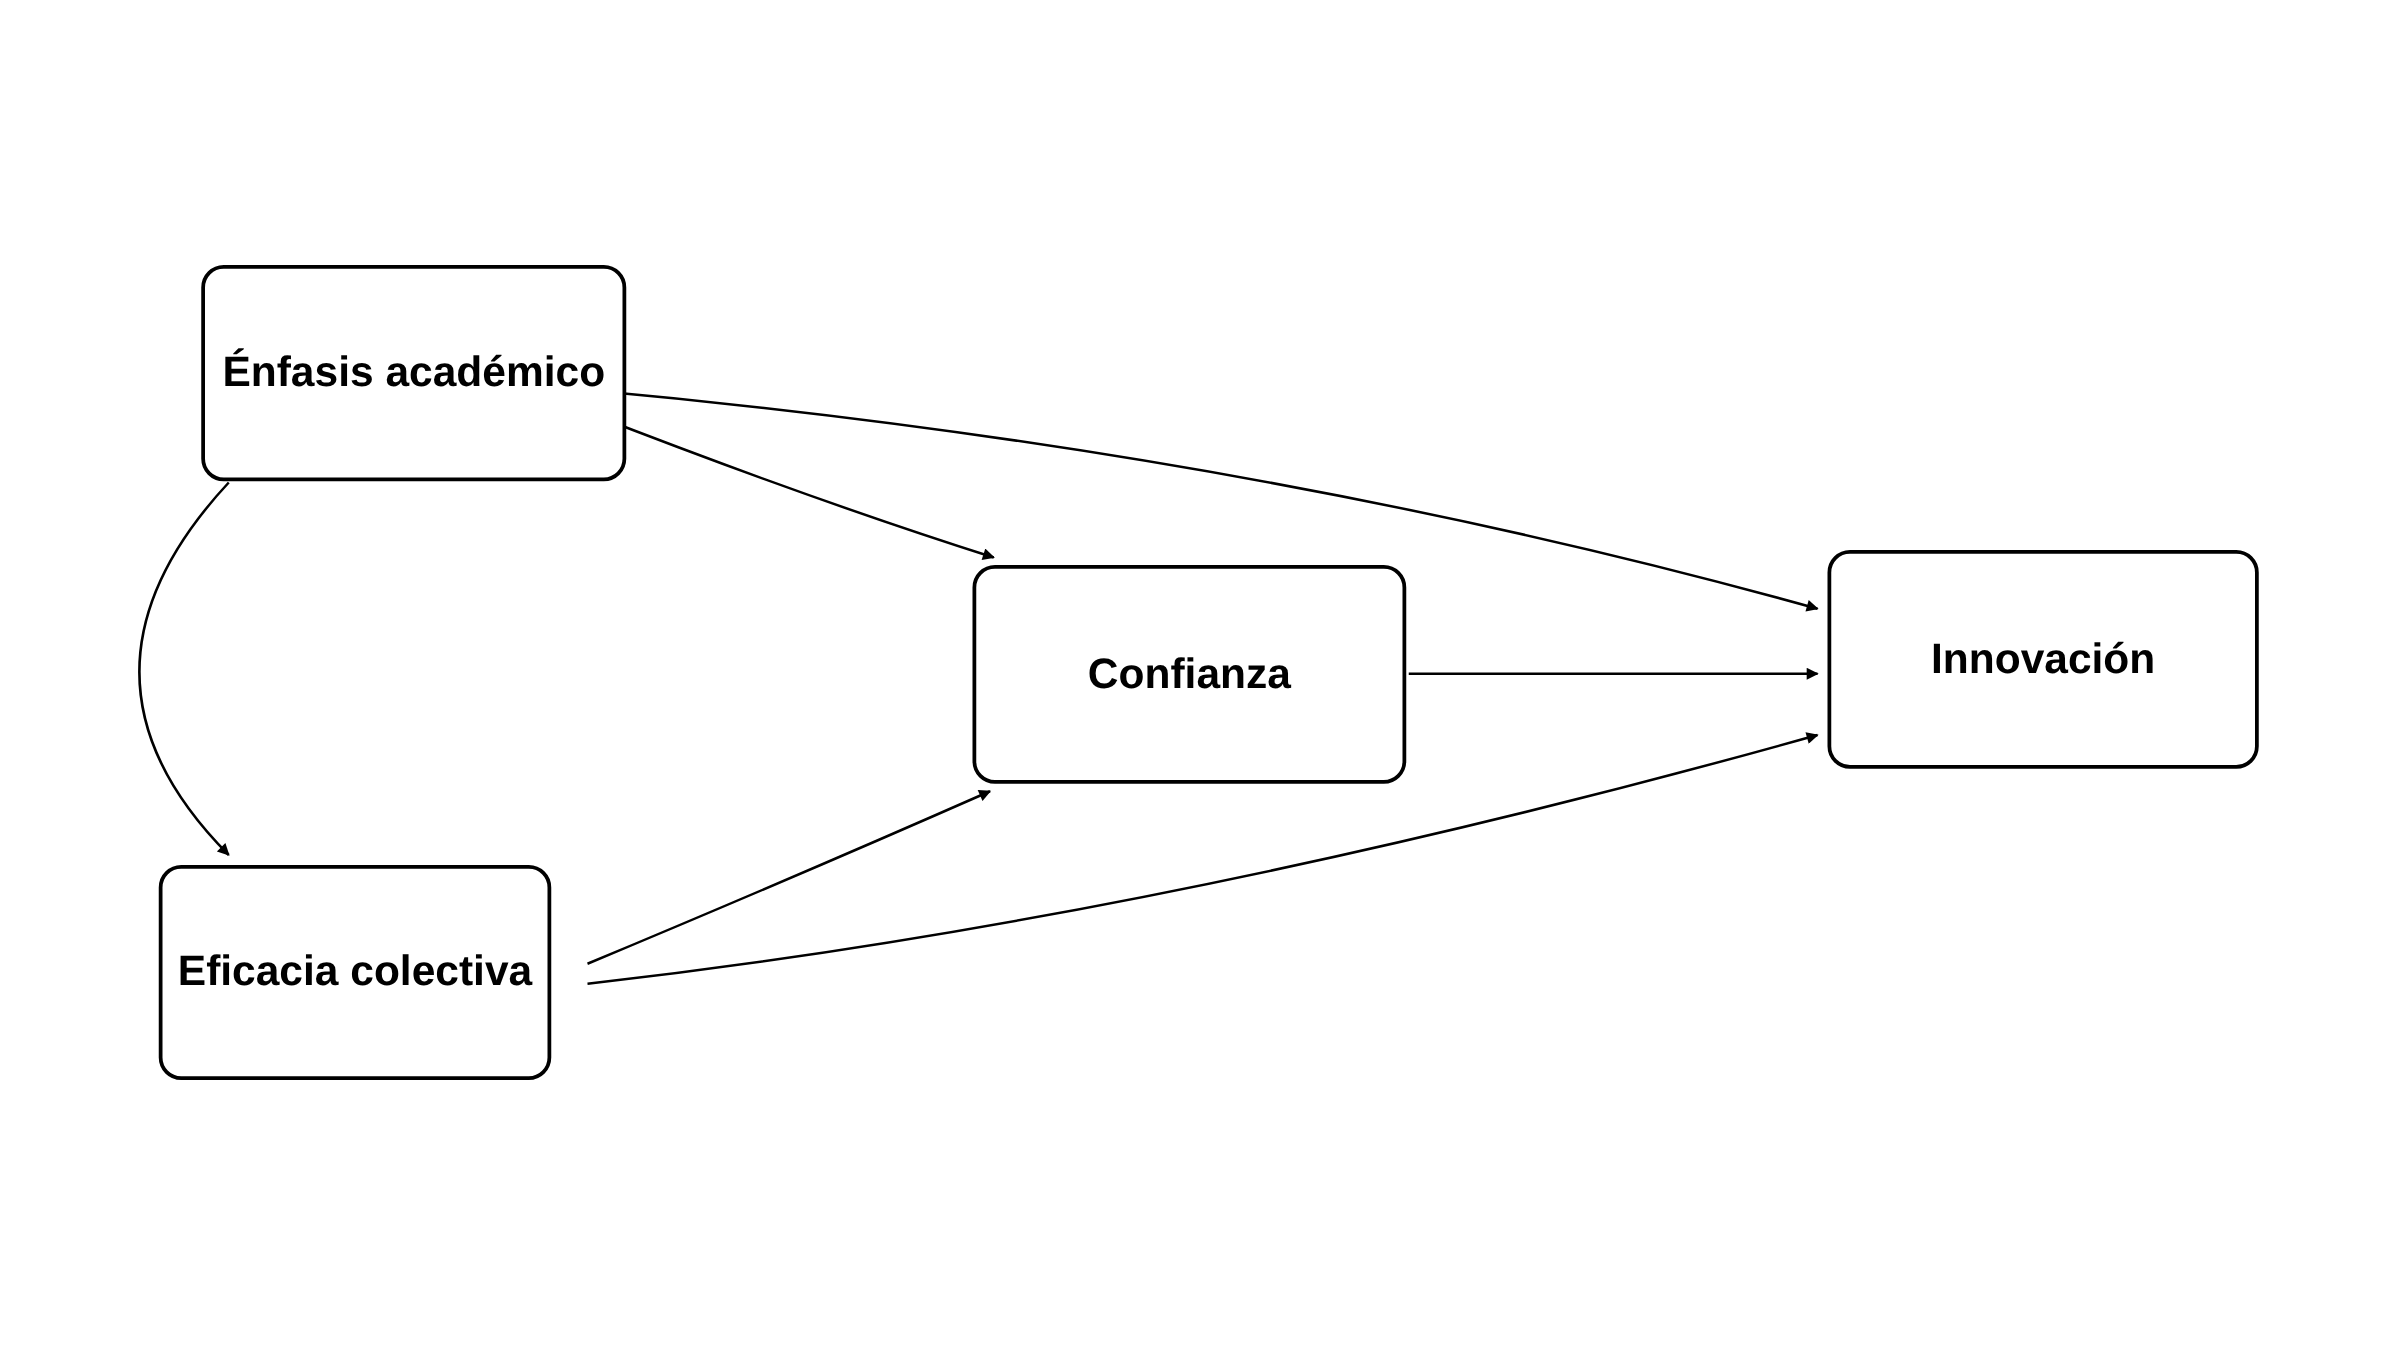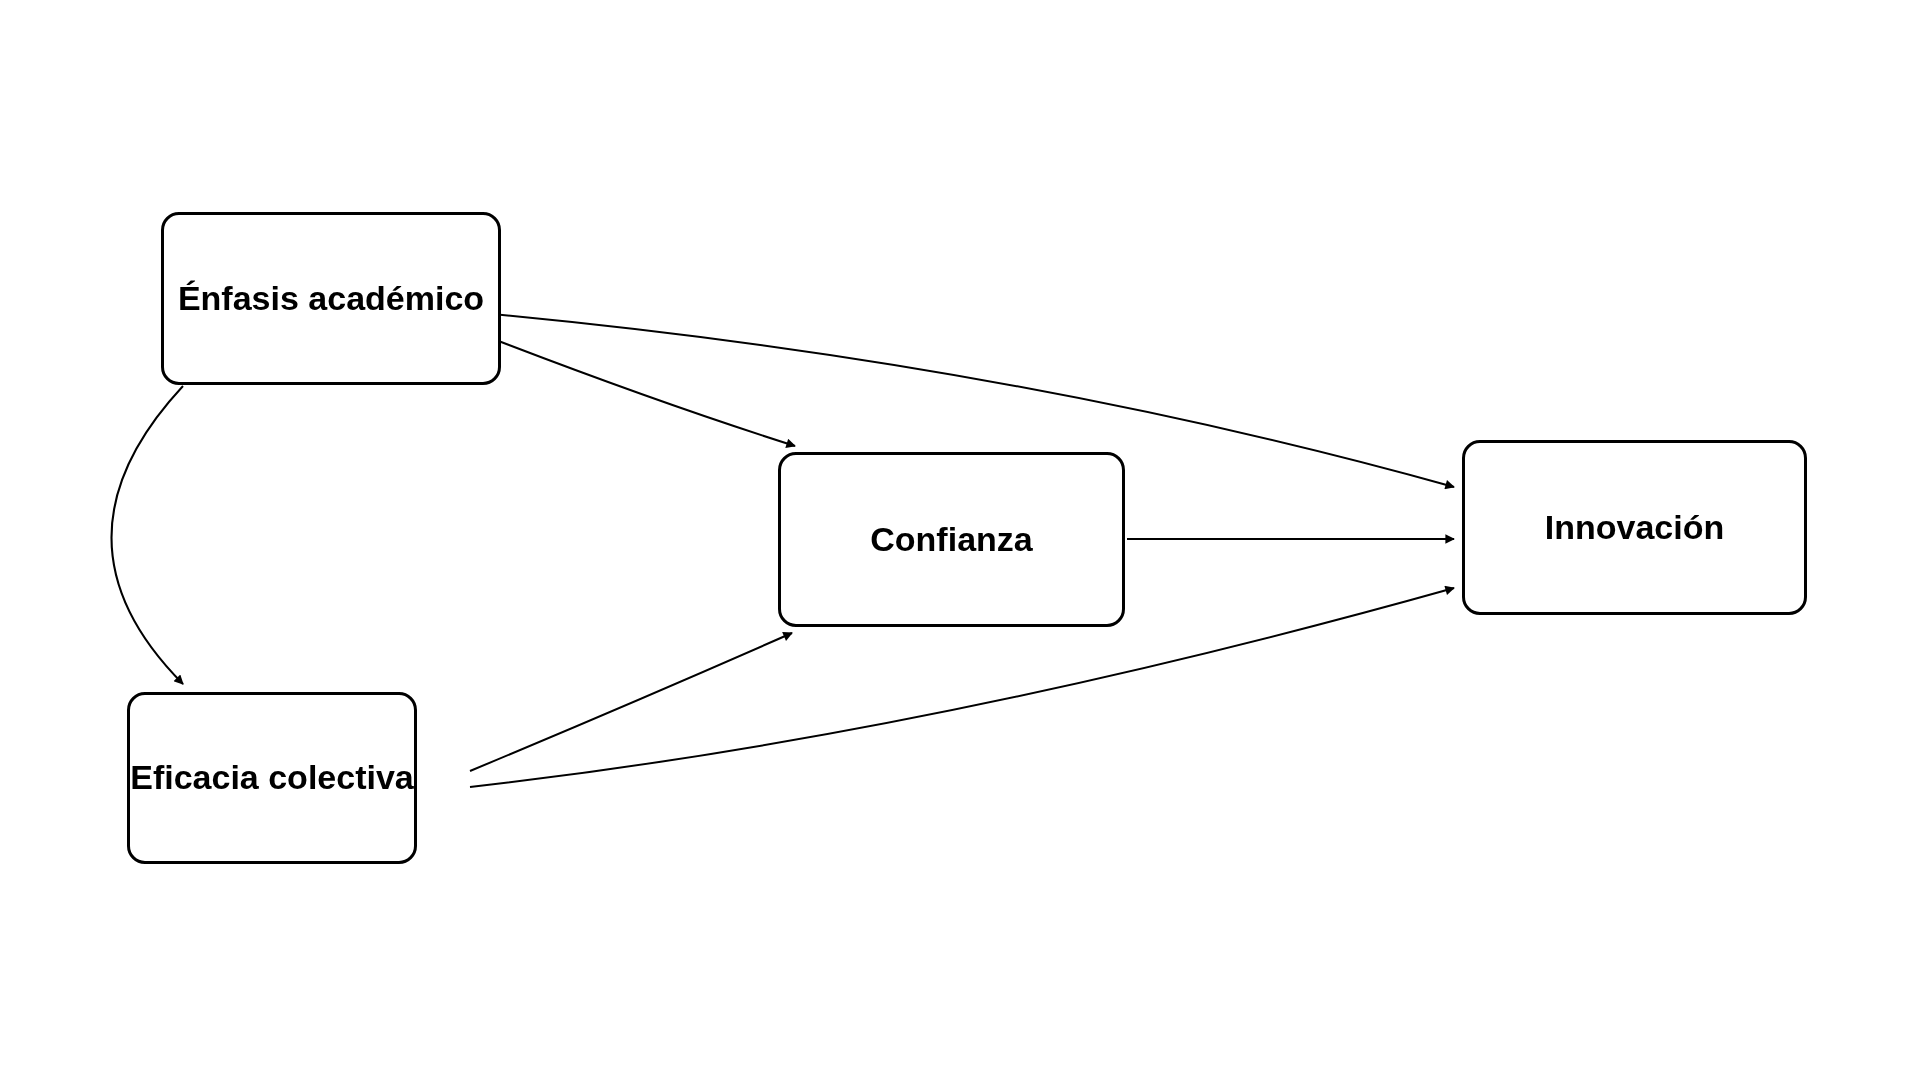--- a/index.html
+++ b/index.html
@@ -34,21 +34,21 @@
     text-align: center;
   }
   .node-label {
     font-size: 34px;
     font-weight: bold;
     color: #000000;
     line-height: 1.15;
     white-space: nowrap;
   }
   .node-enfasis    { left: 127px;  top: 212px; width: 340px; height: 173px; margin-left: 34px; }
-  .node-eficacia   { left: 127px;  top: 692px; width: 290px; height: 172px; }
+  .node-eficacia   { left: 127px;  top: 692px; width: 314px; height: 172px; }
   .node-confianza  { left: 778px;  top: 452px; width: 347px; height: 175px; }
   .node-innovacion { left: 1462px; top: 440px; width: 345px; height: 175px; }
   .edge {
     fill: none;
     stroke: #000000;
     stroke-width: 2px;
   }
 </style>
 </head>
 <body>

